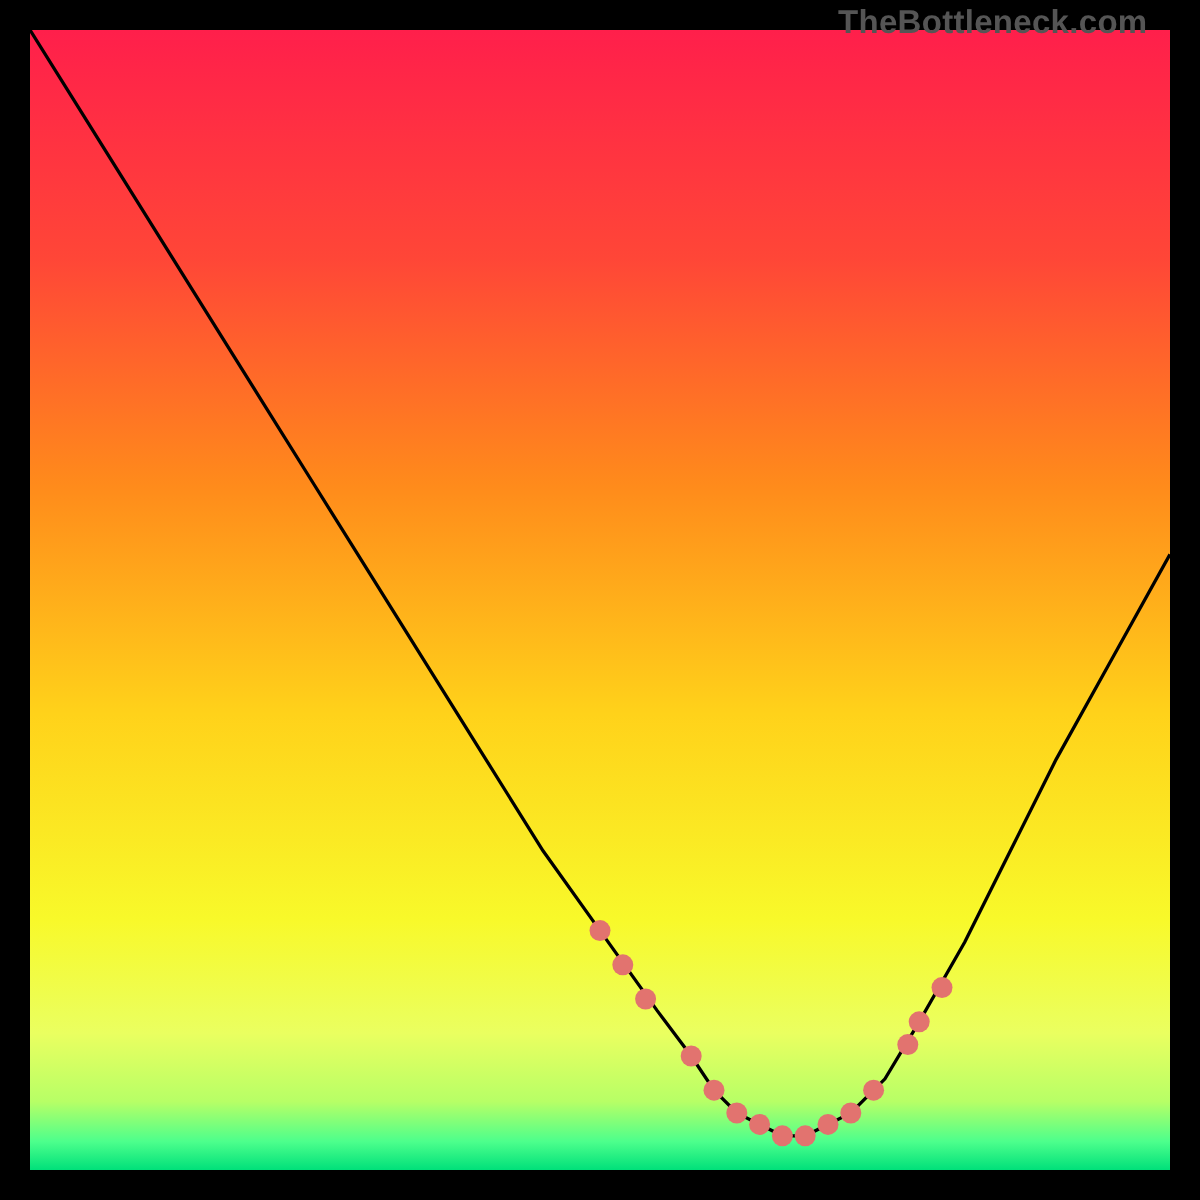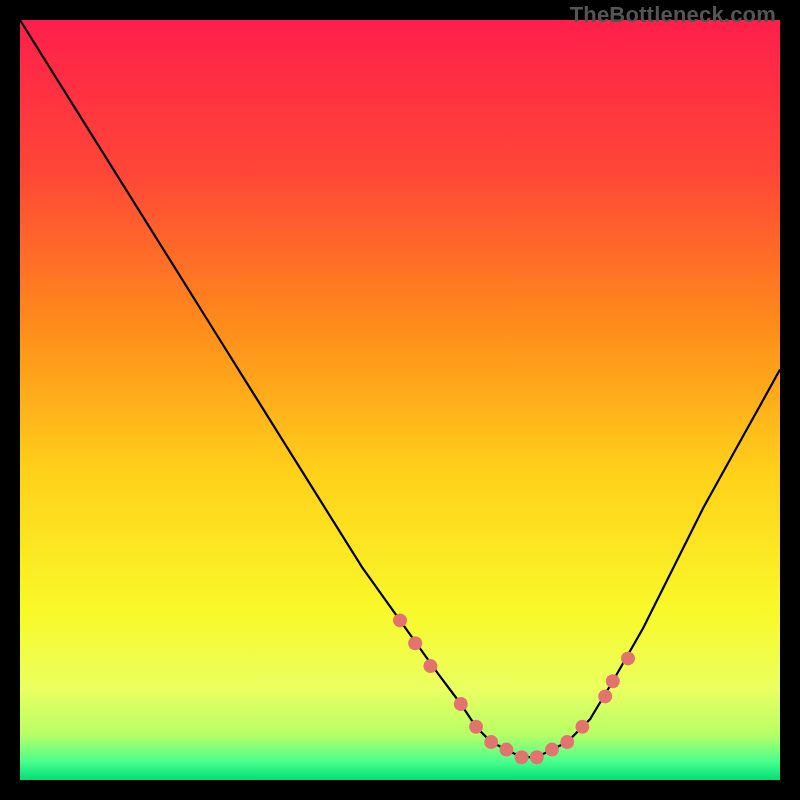--- a/index.html
+++ b/index.html
@@ -14,21 +14,21 @@
     position: absolute;
     left: 20px;
     top: 20px;
     width: 760px;
     height: 760px;
     background: #000;
   }
   .attribution {
     position: absolute;
     top: 2px;
-    right: 24px;
+    right: 35px;
     font-family: Arial, Helvetica, sans-serif;
     font-size: 22px;
     font-weight: bold;
     color: #555;
     letter-spacing: 0.2px;
   }
   svg {
     position: absolute;
     left: 20px;
     top: 20px;

